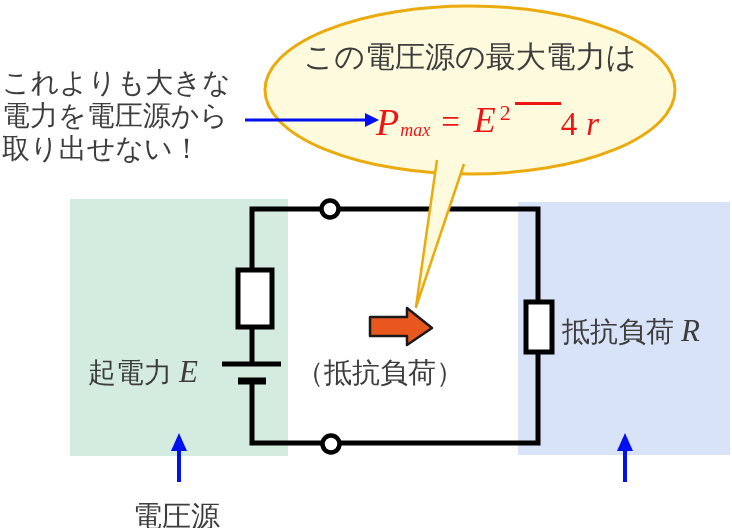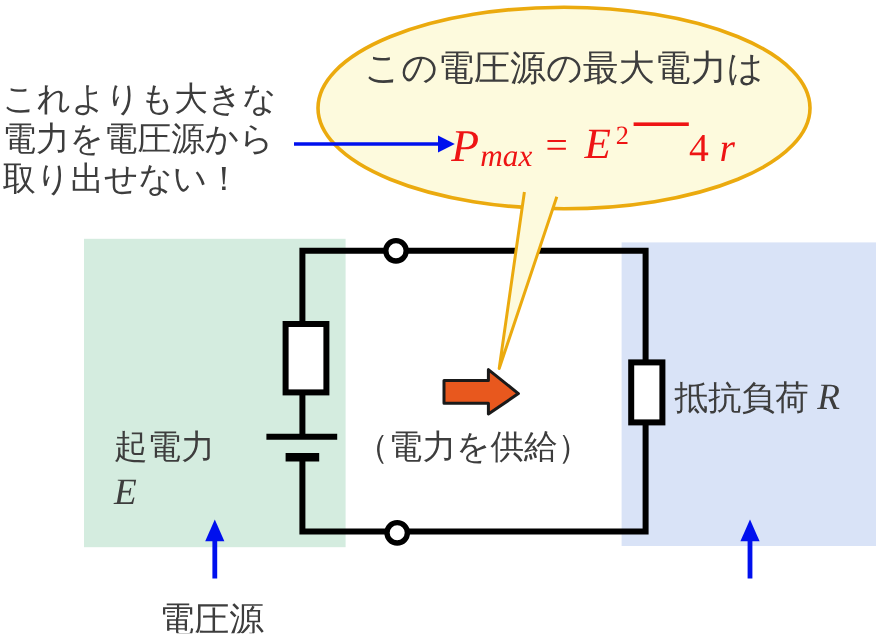--- a/index.html
+++ b/index.html
@@ -14,36 +14,36 @@
   
   .note { left:2px; top:66px; font-size:28px; line-height:33px; color:#3d3d3d; }
 
   
   .bubble-line1 { left:285px; top:37px; width:370px; text-align:center; font-size:30px; color:#3d3d3d; }
 
   
   .formula { left:376px; top:72px; height:100px; display:flex; align-items:center;
              color:#ee1414; font-family:"Liberation Serif","DejaVu Serif",serif; }
   .f-var  { font-style:italic; font-size:38px; line-height:1; }
-  .f-sub  { font-style:italic; font-size:26px; line-height:1; position:relative; top:8px; left:1px; }
+  .f-sub  { font-style:italic; font-size:18px; line-height:1; position:relative; top:8px; left:1px; }
   .f-eq   { font-size:33px; line-height:1; margin:0 10px 0 12px; }
   .frac   { display:flex; flex-direction:row; align-items:center; }
   .frac-num { line-height:1; padding:0 4px 5px 4px; }
   .f-num  { font-style:italic; font-size:36px; line-height:1; }
   .f-sup  { font-size:22px; line-height:1; position:relative; top:-12px; }
   .frac-bar { height:3px; background:#ee1414; align-self:stretch; min-width:46px; }
   .frac-den { line-height:1; padding-top:5px; }
   .f-coeff { font-size:33px; line-height:1; }
   .f-den-sym { font-style:italic; font-size:33px; line-height:1; margin-left:5px; }
 
   
   .comp-label { font-size:28px; color:#3d3d3d; display:flex; align-items:baseline; }
   .sym { font-family:"Liberation Serif","DejaVu Serif",serif; font-style:italic; font-size:31px; margin-left:7px; }
   .lbl-internal { left:80px;  top:283px; }
-  .lbl-emf      { left:88px;  top:354px;flex-direction:column; }
+  .lbl-emf      { left:88px;  top:354px; }
   .lbl-loadres  { left:562px; top:313px; }
   .power-caption { left:296px; top:354px; font-size:28px; color:#3d3d3d; }
 
   
   .caption { font-size:29px; color:#3d3d3d; }
   .cap-vs   { left:133px; top:486px;margin-top:11px; }
   .cap-load { left:596px; top:486px; }
 </style>
 </head>
 <body>
@@ -120,17 +120,17 @@
   <div class="txt comp-label lbl-emf">
     <span>起電力</span>
     <span class="sym">E</span>
   </div>
 
   <div class="txt comp-label lbl-loadres">
     <span>抵抗負荷</span>
     <span class="sym">R</span>
   </div>
 
-  <div class="txt power-caption">（電力を供給）</div>
+  <div class="txt power-caption">（抵抗負荷）</div>
 
   <div class="txt caption cap-vs">電圧源</div>
 
 </div>
 
 </body></html>

